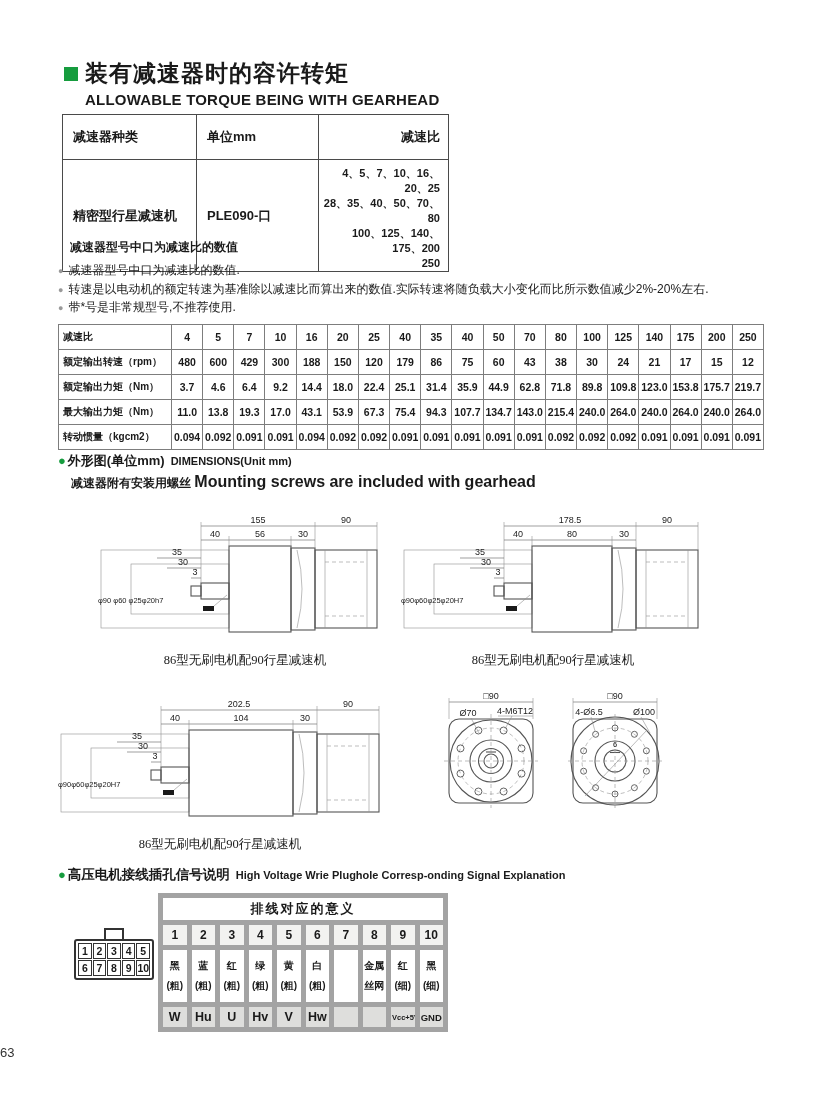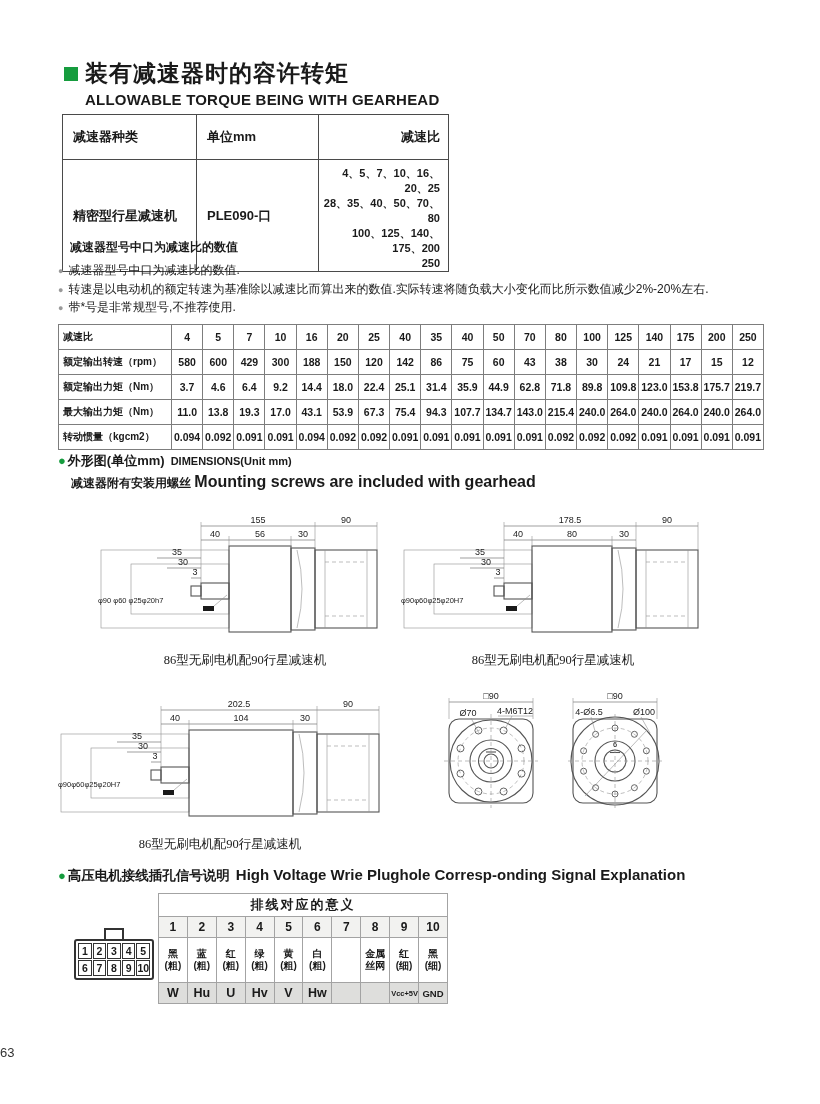--- a/index.html
+++ b/index.html
@@ -55,33 +55,33 @@
   svg text.sm{font-size:7.5px;}
   .med{fill:none;stroke:#555;stroke-width:1.1;}
   .thin{fill:none;stroke:#909090;stroke-width:0.6;}
   .dim{fill:none;stroke:#777;stroke-width:0.7;}
   .dash{stroke-dasharray:4 3;}
   .hole{fill:none;stroke:#555;stroke-width:0.9;}
 
   
   #sighead{position:absolute;left:58px;top:866px;}
   #sighead .zh{font-size:13.5px;font-weight:bold;}
-  #sighead .en{font-size:15px;font-weight:bold;margin-left:6px;}
+  #sighead .en{font-size:11px;font-weight:bold;margin-left:6px;}
 
   #connector{position:absolute;left:74px;top:928px;width:80px;}
   #connector .clip{width:16px;height:9px;border:2px solid #333;margin:0 auto;border-bottom:none;}
   #connector .shell{border:2px solid #333;border-radius:3px;padding:2px;background:#fff;}
   #connector .pins{display:grid;grid-template-columns:repeat(5,1fr);gap:1px;}
   #connector .pins span{border:1.5px solid #333;font-size:10.5px;font-weight:bold;text-align:center;line-height:14px;height:14px;overflow:hidden;}
 
   #sigtbl{position:absolute;left:158px;top:893px;width:290px;border-collapse:collapse;table-layout:fixed;border:1.5px solid #333;}
-  #sigtbl td{border:1px solid #a3a3a3;text-align:center;overflow:hidden;}
+  #sigtbl td{border:5px solid #a3a3a3;text-align:center;overflow:hidden;}
   #sigtbl tr.t td{font-size:13px;font-weight:bold;height:20px;letter-spacing:2px;}
   #sigtbl tr.nums td{font-size:12px;font-weight:bold;height:18px;background:#f2f2f0;}
-  #sigtbl tr.cols td{font-size:10px;font-weight:bold;height:32px;line-height:12px;padding:6px 1px;}
+  #sigtbl tr.cols td{font-size:10px;font-weight:bold;height:32px;line-height:20px;padding:6px 1px;}
   #sigtbl tr.sigs td{font-size:12.5px;font-weight:bold;height:18px;background:#dededc;}
   #sigtbl tr.sigs td:nth-child(9){font-size:7.5px;}
   #sigtbl tr.sigs td:nth-child(10){font-size:9.5px;}
 
   #pagenum{position:absolute;left:0;top:1045px;width:100%;text-align:left;font-size:13px;color:#333;}
 </style>
 </head>
 <body>
 
 <div class="page">
@@ -154,28 +154,28 @@
           <td>80</td>
           <td>100</td>
           <td>125</td>
           <td>140</td>
           <td>175</td>
           <td>200</td>
           <td>250</td>
         </tr>
     <tr>
       <th>额定输出转速（rpm）</th>
-    <td>580</td>
+    <td>480</td>
           <td>600</td>
           <td>429</td>
           <td>300</td>
           <td>188</td>
           <td>150</td>
           <td>120</td>
-          <td>142</td>
+          <td>179</td>
           <td>86</td>
           <td>75</td>
           <td>60</td>
           <td>43</td>
           <td>38</td>
           <td>30</td>
           <td>24</td>
           <td>21</td>
           <td>17</td>
           <td>15</td>

